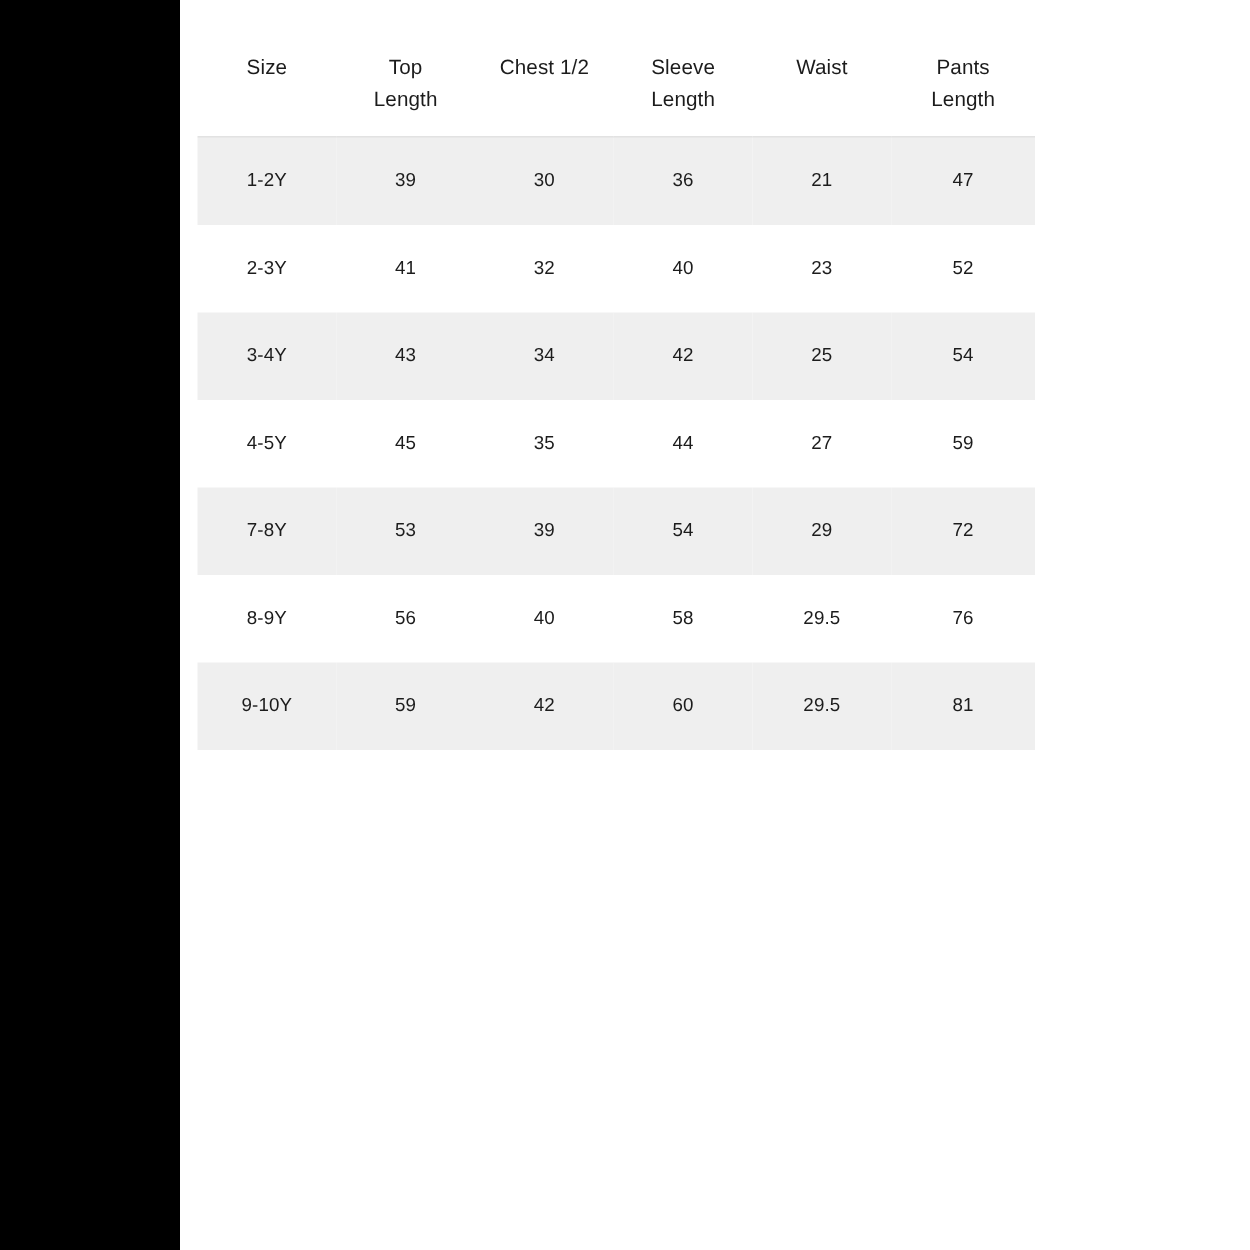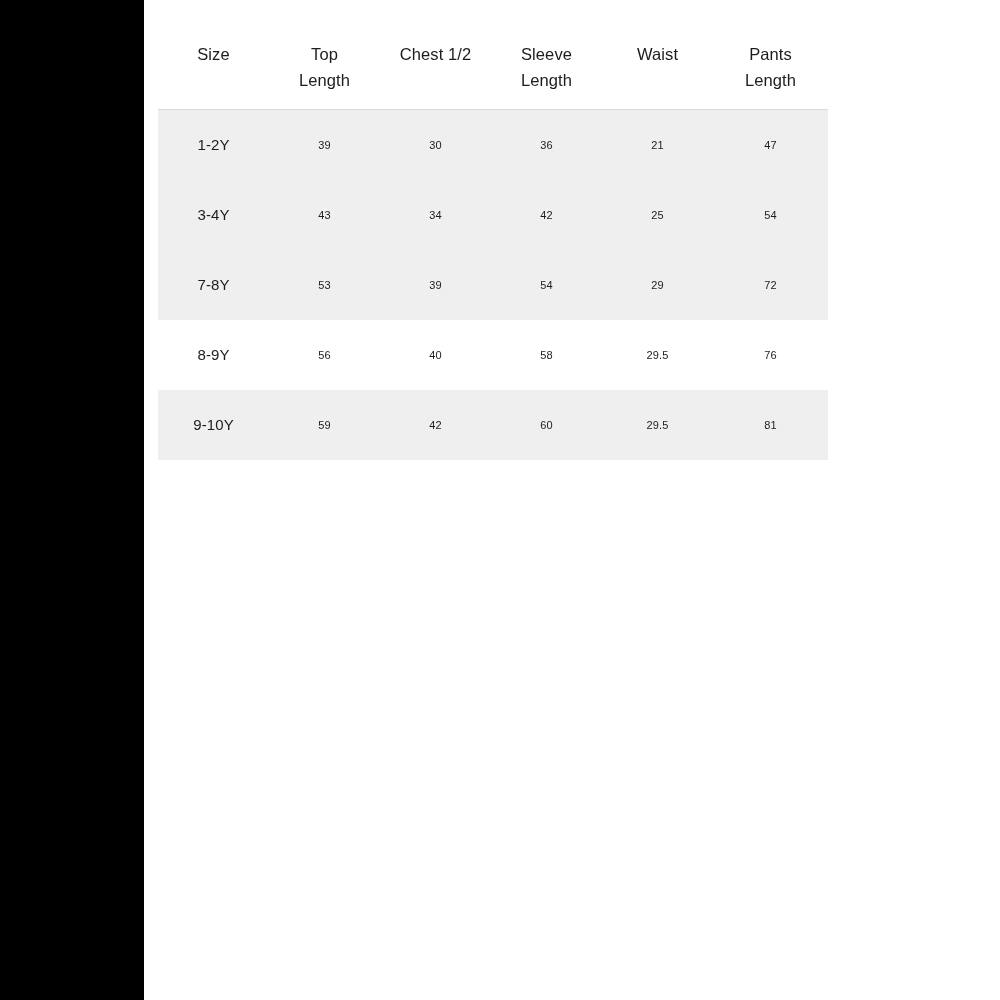--- a/index.html
+++ b/index.html
@@ -55,21 +55,21 @@
     line-height: 1.55;
     padding: 0 2px 16px 2px;
     letter-spacing: 0.1px;
     white-space: pre-line;
   }
 
   #size-table tbody tr {
     height: 70px;
   }
   #size-table tbody td {
-    font-size: 11px;
+    font-size: 15px;
     font-weight: 400;
     color: #1c1c1c;
     text-align: center;
     vertical-align: middle;
     padding: 0 2px;
     letter-spacing: 0.1px;
     background: #ffffff;
   }
   #size-table tbody tr.zebra td {
     background: #efefef;
@@ -117,30 +117,46 @@
 
         <tr class="zebra first-row">
           <td class="col-size">1-2Y</td>
           <td>39</td>
           <td>30</td>
           <td>36</td>
           <td>21</td>
           <td>47</td>
         </tr>
 
+        <tr>
+          <td class="col-size">2-3Y</td>
+          <td>41</td>
+          <td>32</td>
+          <td>40</td>
+          <td>23</td>
+          <td>52</td>
+        </tr>
 
         <tr class="zebra">
           <td class="col-size">3-4Y</td>
           <td>43</td>
           <td>34</td>
           <td>42</td>
           <td>25</td>
           <td>54</td>
         </tr>
 
+        <tr>
+          <td class="col-size">4-5Y</td>
+          <td>45</td>
+          <td>35</td>
+          <td>44</td>
+          <td>27</td>
+          <td>59</td>
+        </tr>
 
 
 
         <tr class="zebra">
           <td class="col-size">7-8Y</td>
           <td>53</td>
           <td>39</td>
           <td>54</td>
           <td>29</td>
           <td>72</td>

